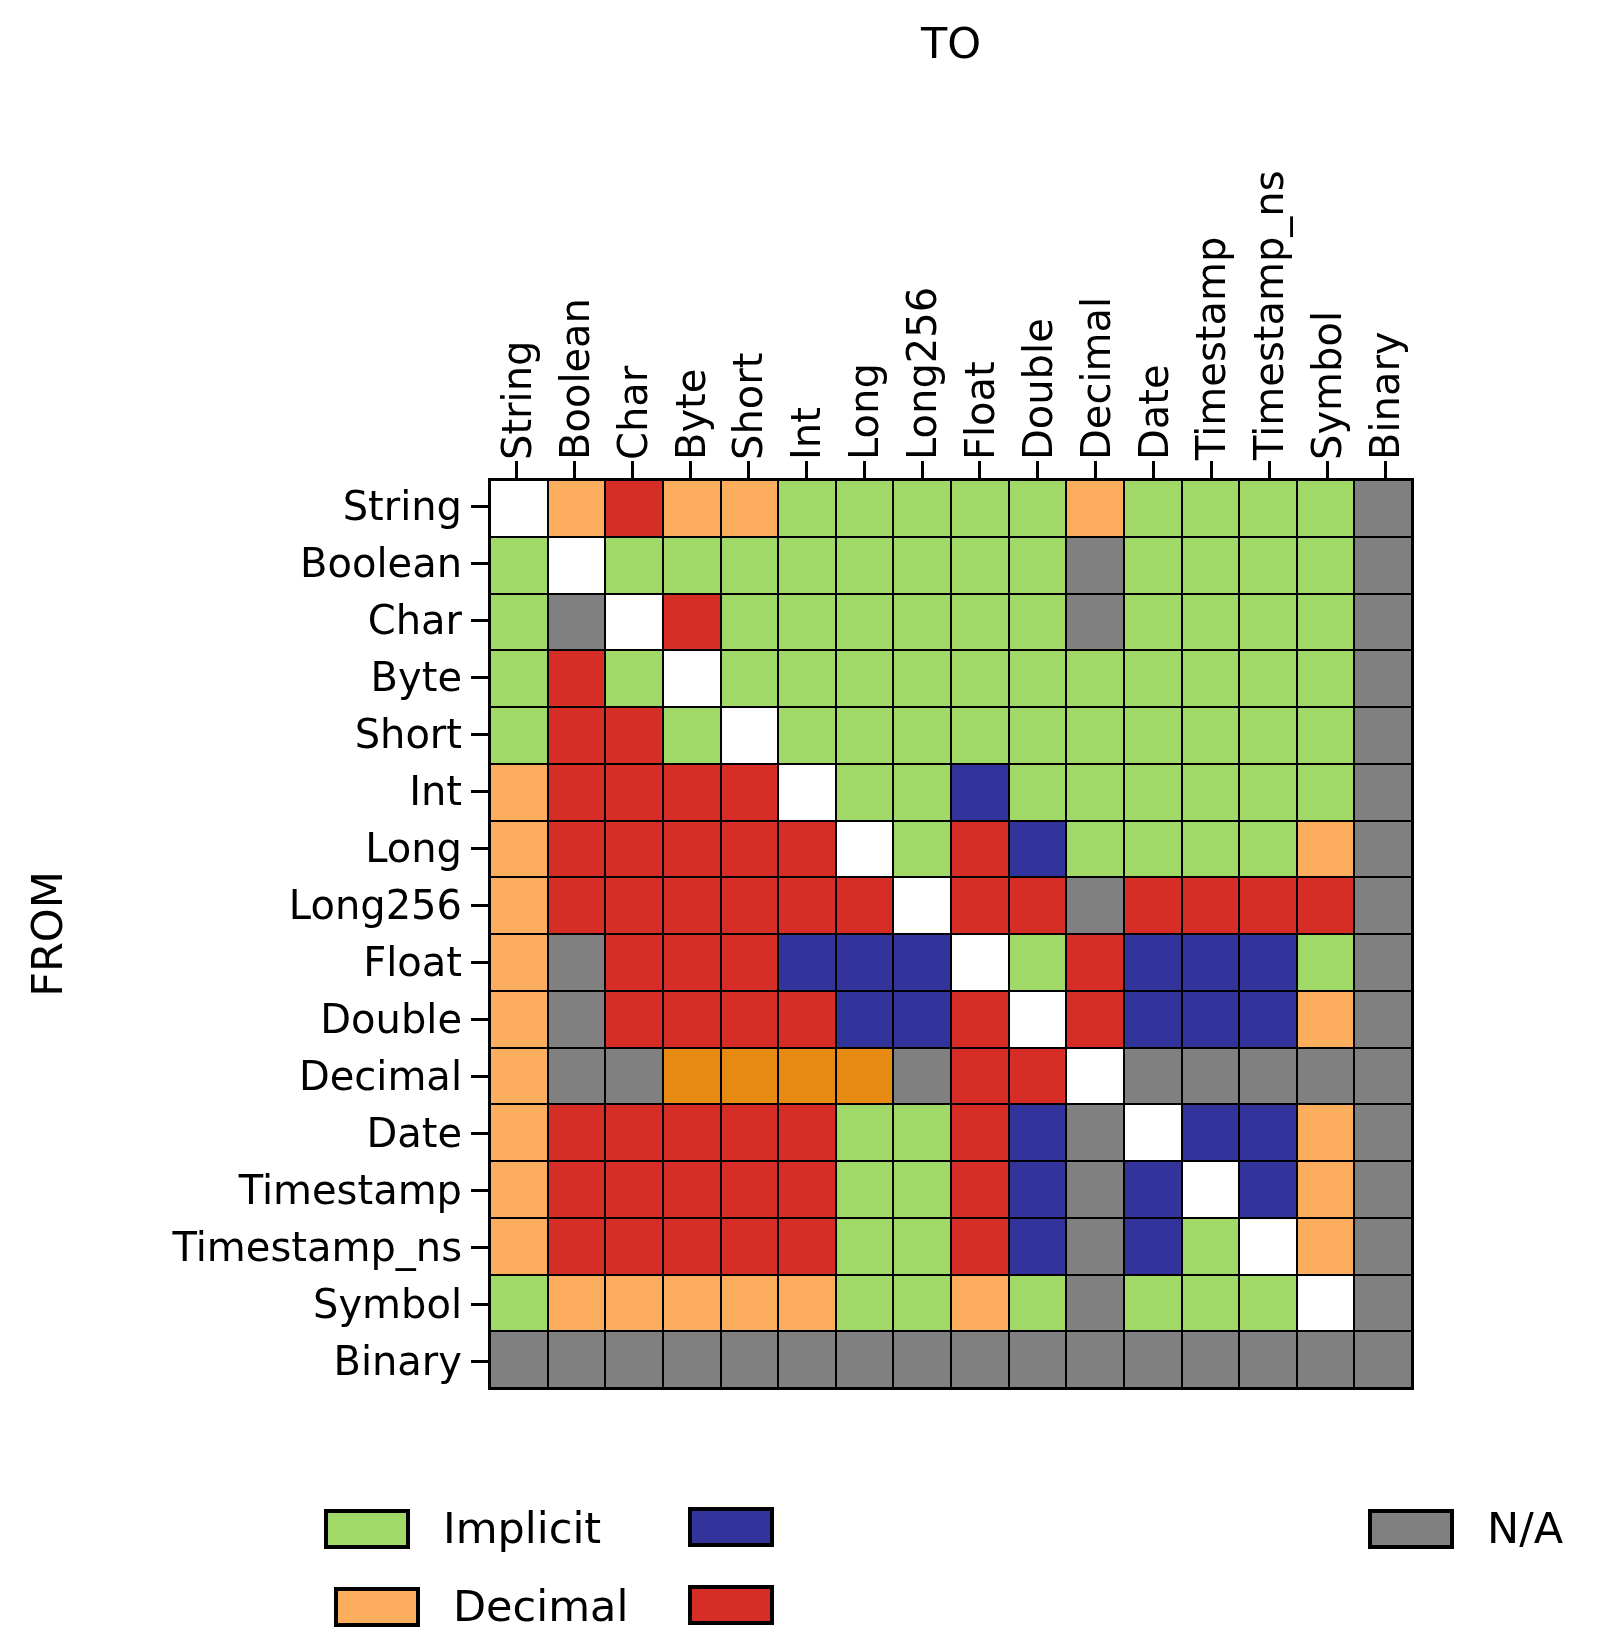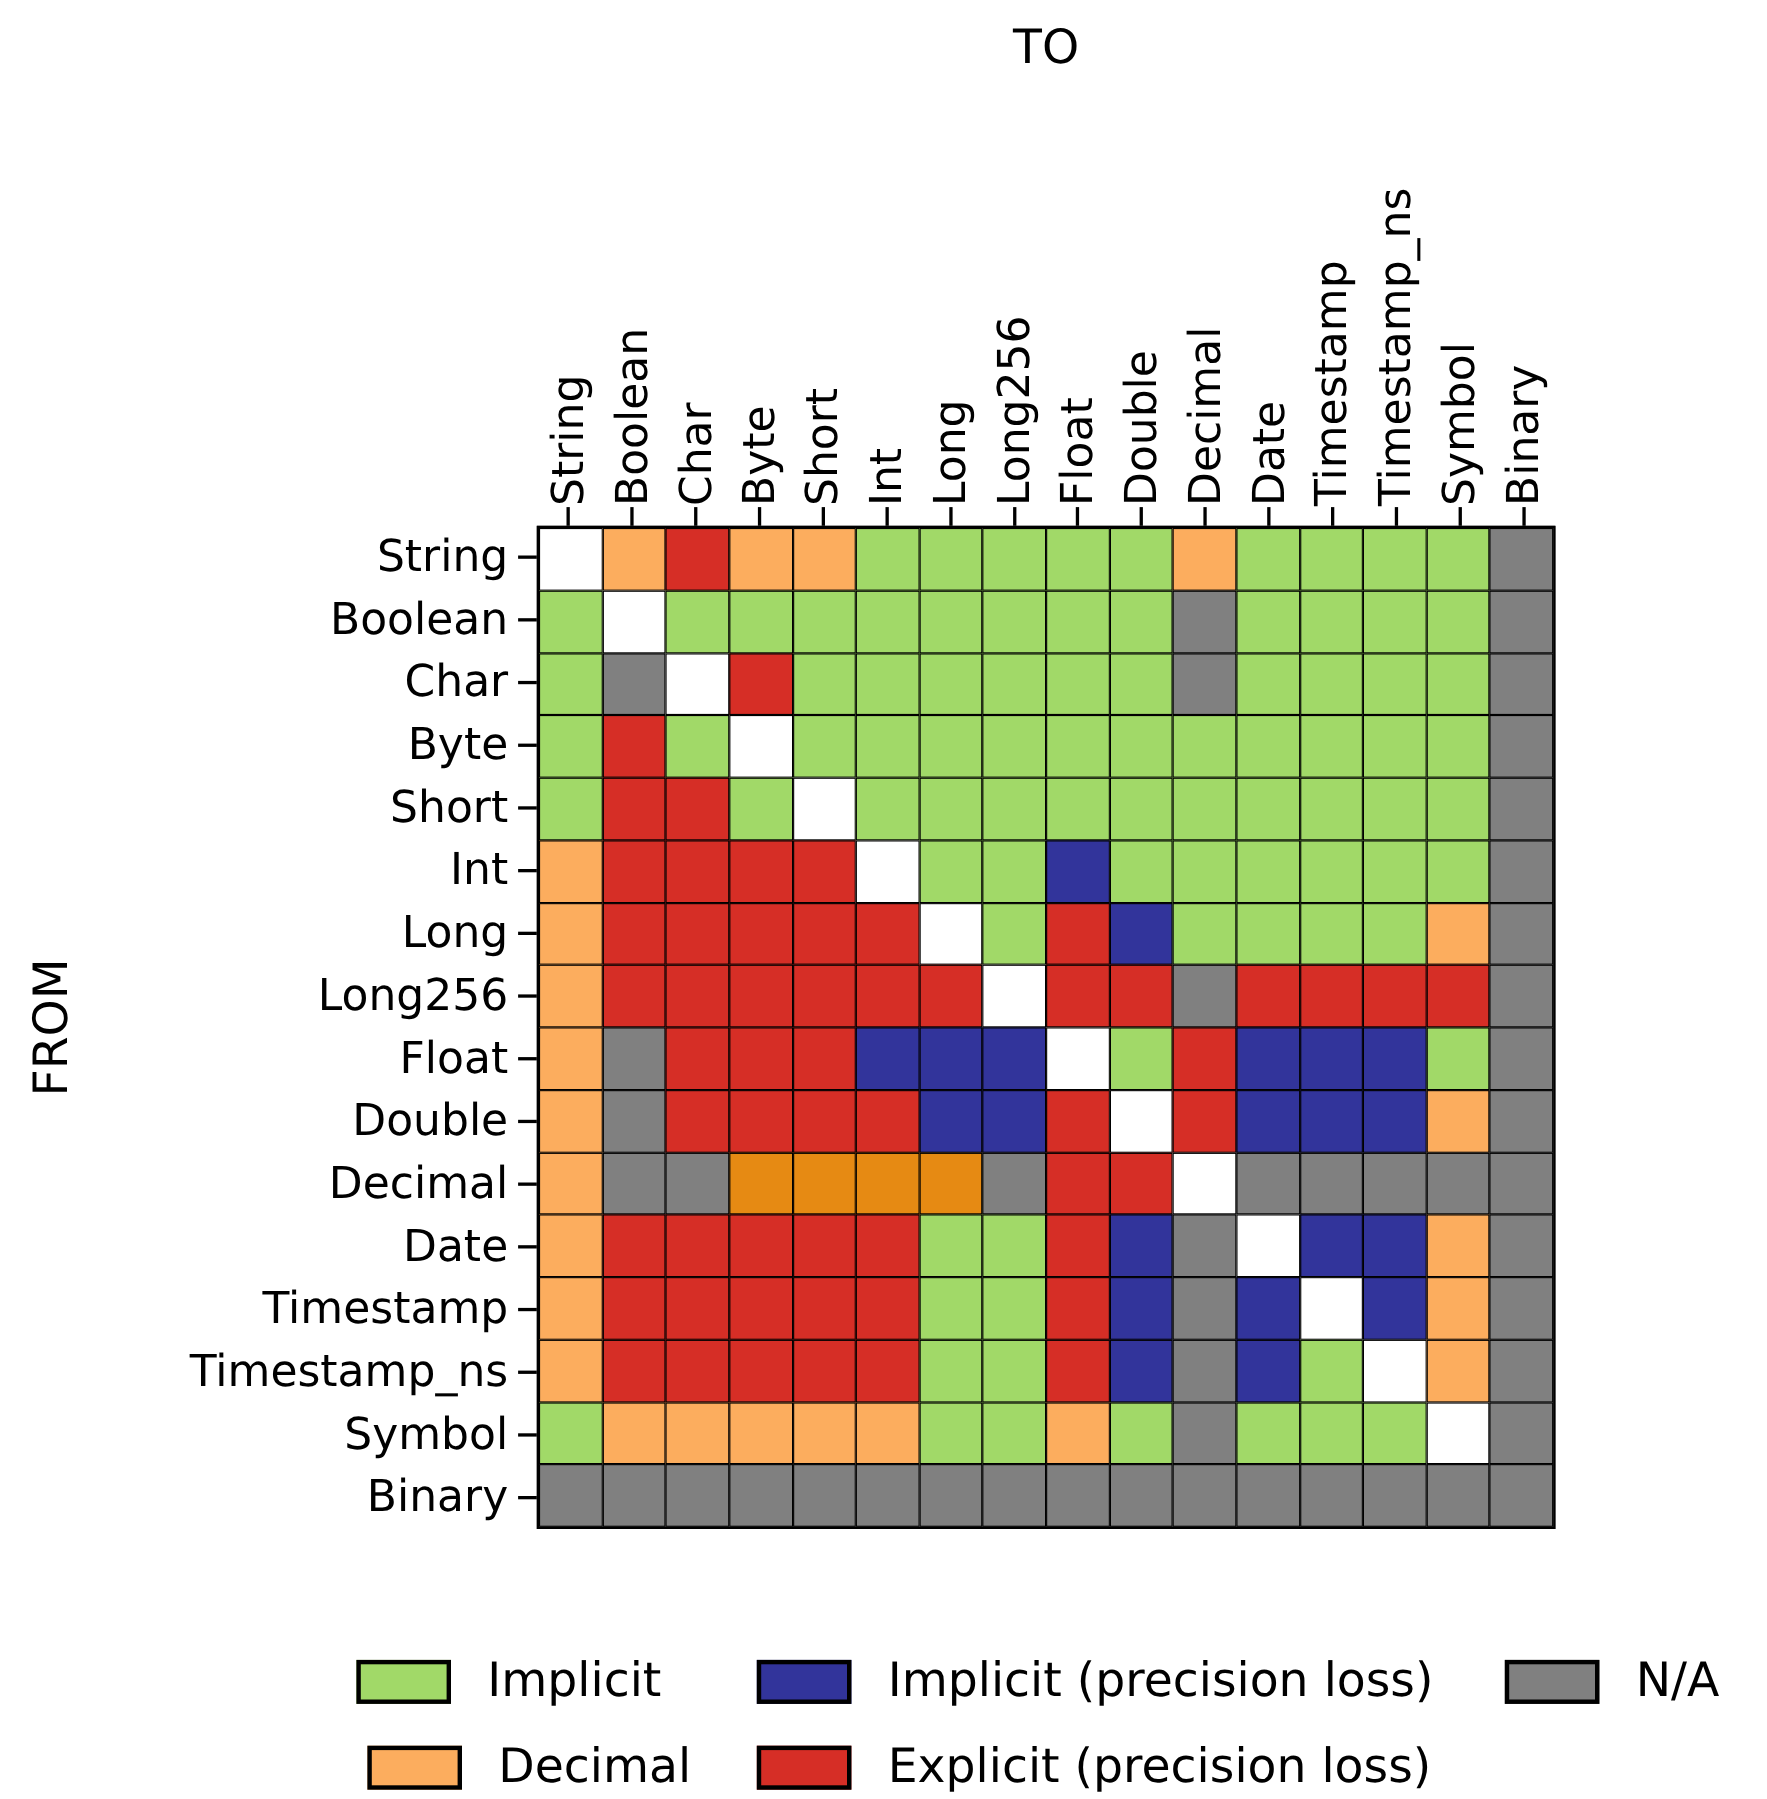--- a/index.html
+++ b/index.html
@@ -382,28 +382,26 @@
       <div class="cell" style="background: rgb(128, 128, 128);"></div>
       <div class="cell" style="background: rgb(128, 128, 128);"></div>
     </div>
   <div id="legend">
       <div class="legend-item" style="left: 324px; top: 1507px;">
         <div class="legend-swatch" style="background: rgb(161, 217, 104);"></div>
         <div class="legend-label">Implicit</div>
       </div>
       <div class="legend-item" style="left: 688px; top: 1507px;">
         <div class="legend-swatch" style="background: rgb(50, 52, 155);"></div>
-        <div class="legend-label">Implicit (precision loss)</div>
       </div>
       <div class="legend-item" style="left: 1368px; top: 1507px;">
         <div class="legend-swatch" style="background: rgb(128, 128, 128);"></div>
         <div class="legend-label">N/A</div>
       </div>
       <div class="legend-item" style="left: 334px; top: 1585px;">
         <div class="legend-swatch" style="background: rgb(252, 173, 94);"></div>
         <div class="legend-label">Decimal</div>
       </div>
       <div class="legend-item" style="left: 688px; top: 1585px;">
         <div class="legend-swatch" style="background: rgb(214, 46, 38);"></div>
-        <div class="legend-label">Explicit (precision loss)</div>
       </div>
     </div>
 </div>
 
 </body></html>

